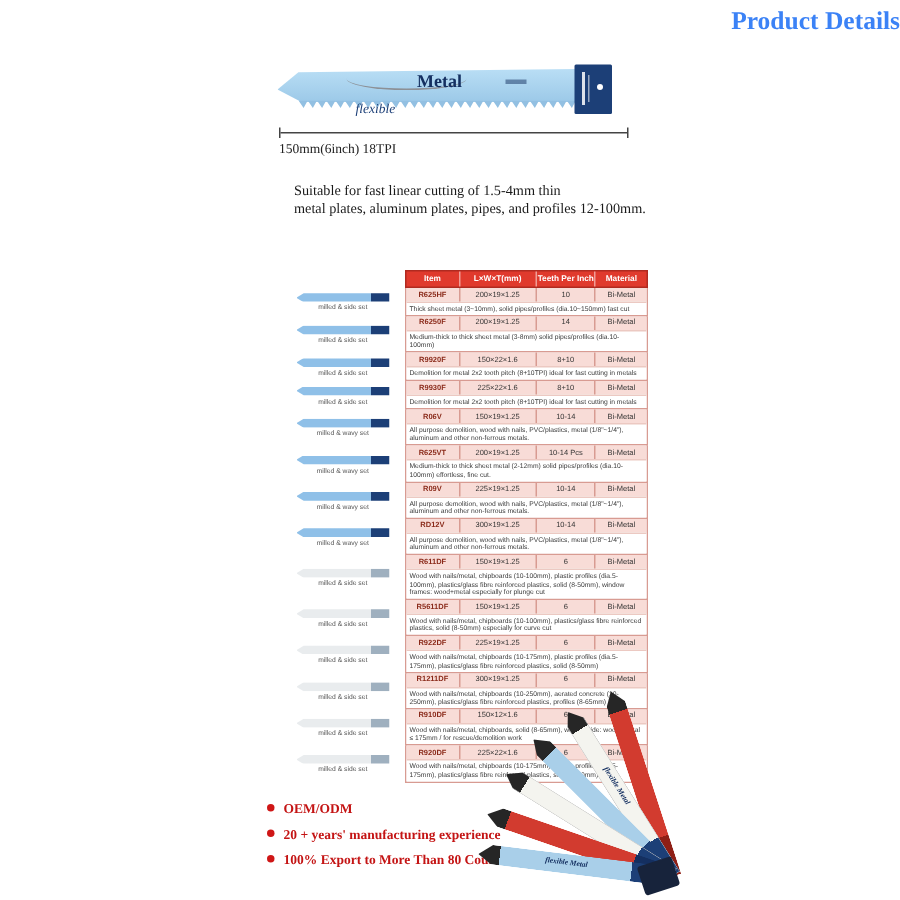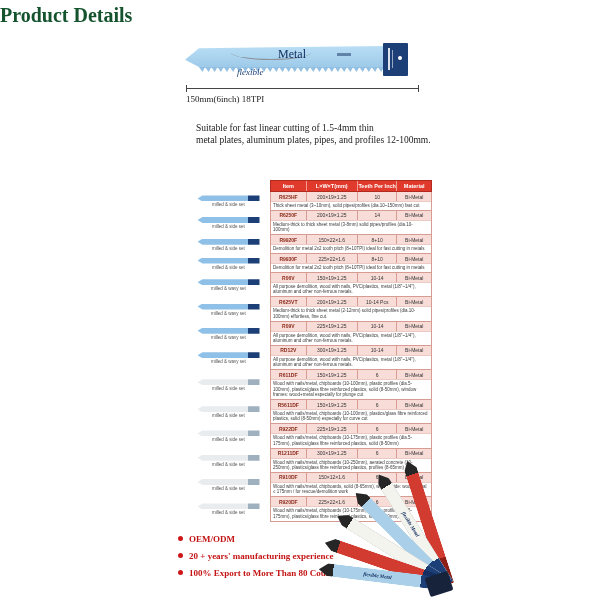--- a/index.html
+++ b/index.html
@@ -1,32 +1,32 @@
 <!DOCTYPE html>
 <html><head>
 <meta charset="utf-8">
 <style>
   html,body{margin:0;padding:0;background:#ffffff;}
   .canvas{position:relative;width:600px;height:600px;background:#fff;overflow:hidden;font-family:"Liberation Serif",serif;}
 
   
-  .page-title{position:absolute;top:4px;left:0;width:100%;text-align:left;font-size:20px;font-weight:bold;color:#14532d;}
+  .page-title{position:absolute;top:4px;left:0;width:100%;text-align:right;font-size:17px;font-weight:bold;color:#3b82f6;}
 
   
   .hero{position:absolute;left:185px;top:40px;width:235px;height:42px;}
   .hero-body{position:absolute;left:0;top:6px;width:199px;height:22px;
     background:linear-gradient(180deg,#b9def5,#9cc9e8);
     clip-path:polygon(0 62%,7% 10%,100% 0,100% 100%,8% 100%);}
   .hero-teeth{position:absolute;left:14px;top:27px;width:185px;height:5px;background:#93c0e2;}
   .hero-tang{position:absolute;left:198px;top:3px;width:25px;height:33px;background:#1c3f77;border-radius:1px;}
   .hero-hole{position:absolute;left:213px;top:16px;width:4px;height:4px;background:#fff;border-radius:50%;}
   .hero-mark1{position:absolute;left:203px;top:8px;width:2px;height:22px;background:rgba(255,255,255,.85);}
   .hero-mark2{position:absolute;left:207px;top:10px;width:1px;height:18px;background:rgba(255,255,255,.55);}
   .hero-flexible{position:absolute;left:52px;top:6px;font-style:italic;font-size:9px;color:#1c3f77;margin-top:21px;}
-  .hero-metal{position:absolute;left:93px;top:7px;font-weight:normal;font-size:12px;color:#142f60;}
+  .hero-metal{position:absolute;left:93px;top:7px;font-weight:bold;font-size:12px;color:#142f60;}
   .hero-swoosh{position:absolute;left:46px;top:5px;width:80px;height:14px;border-bottom:1.5px solid #8c9096;border-radius:0 0 100% 100%;}
   .hero-smallmark{position:absolute;left:152px;top:13px;width:14px;height:3px;background:rgba(20,48,96,.5);}
 
   
   .dim-line{position:absolute;left:186px;top:85px;width:231px;height:7px;border-left:1px solid #444;border-right:1px solid #444;}
   .dim-line::after{content:"";position:absolute;left:0;right:0;top:3px;border-top:1px solid #444;}
   .dim-label{position:absolute;left:186px;top:94px;width:231px;text-align:left;font-size:9px;color:#222;}
 
   
   .specs{position:absolute;left:196px;top:104px;font-size:9.5px;color:#1a1a1a;line-height:11px;}

